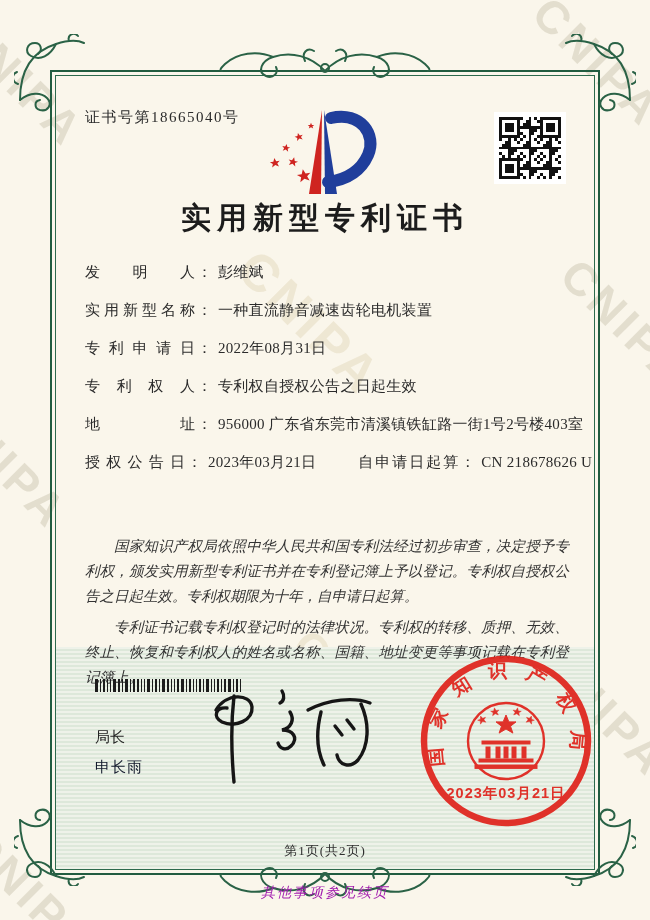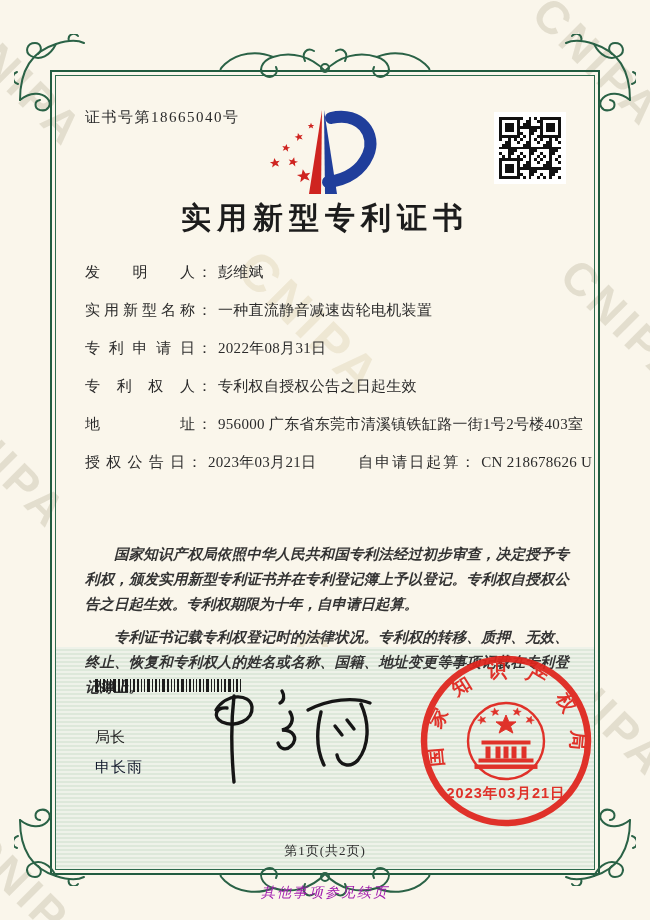--- a/index.html
+++ b/index.html
@@ -32,21 +32,21 @@
   .row{margin-bottom:18px;line-height:20px;white-space:nowrap;}
   .lab{display:inline-block;width:110px;text-align:justify;text-align-last:justify;vertical-align:top;}
   .lab.short{width:100px;}
   .colon{display:inline-block;margin:0 6px 0 2px;}
   .val{letter-spacing:.3px;}
   .pair2{margin-left:14px;}
 
   
   .paras{position:absolute;left:85px;top:534px;width:484px;font-size:14.5px;
     font-style:italic;line-height:1.72;color:#333;}
-  .paras p{margin:8px 0 6px 0;text-indent:2em;text-align:justify;font-weight:bold;}
+  .paras p{margin:0 0 6px 0;text-indent:2em;text-align:justify;}
 
   
   .barcode{position:absolute;left:95px;top:679px;width:172px;height:13px;display:flex;align-items:stretch;}
   .barcode i{background:#1c1c1c;display:block;height:100%;}
   .sig-title{position:absolute;left:95px;top:728px;font-family:"Liberation Sans","DejaVu Sans",sans-serif;
     font-size:15px;color:#222;}
   .sig-name{position:absolute;left:95px;top:758px;font-family:"Liberation Sans","DejaVu Sans",sans-serif;
     font-size:15px;color:#0f172a;letter-spacing:1px;}
   .signature{position:absolute;left:198px;top:670px;width:180px;height:120px;}
   .seal{position:absolute;left:416px;top:651px;width:180px;height:180px;opacity:.93;}

